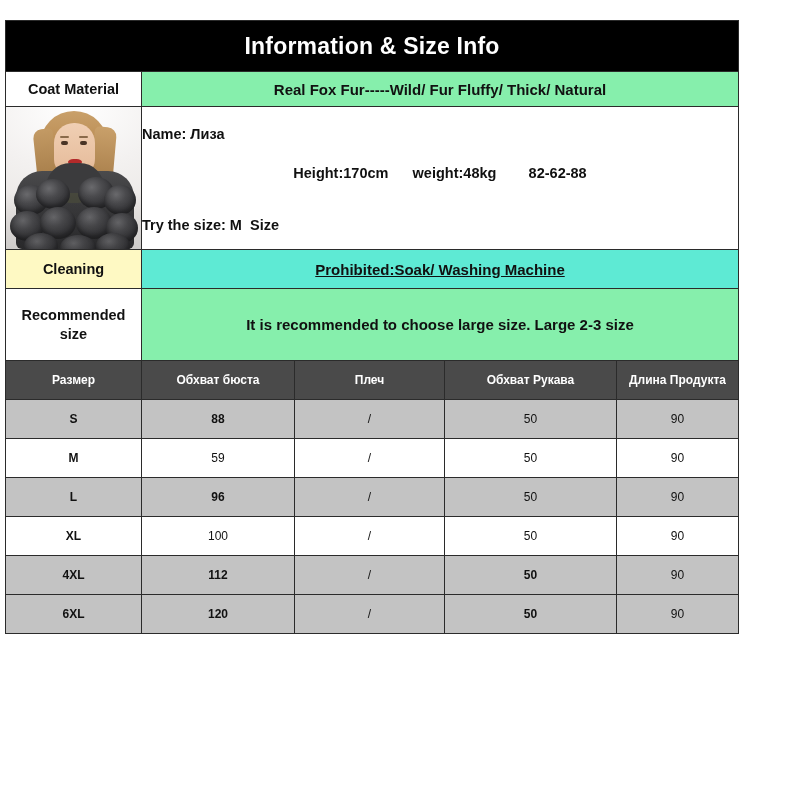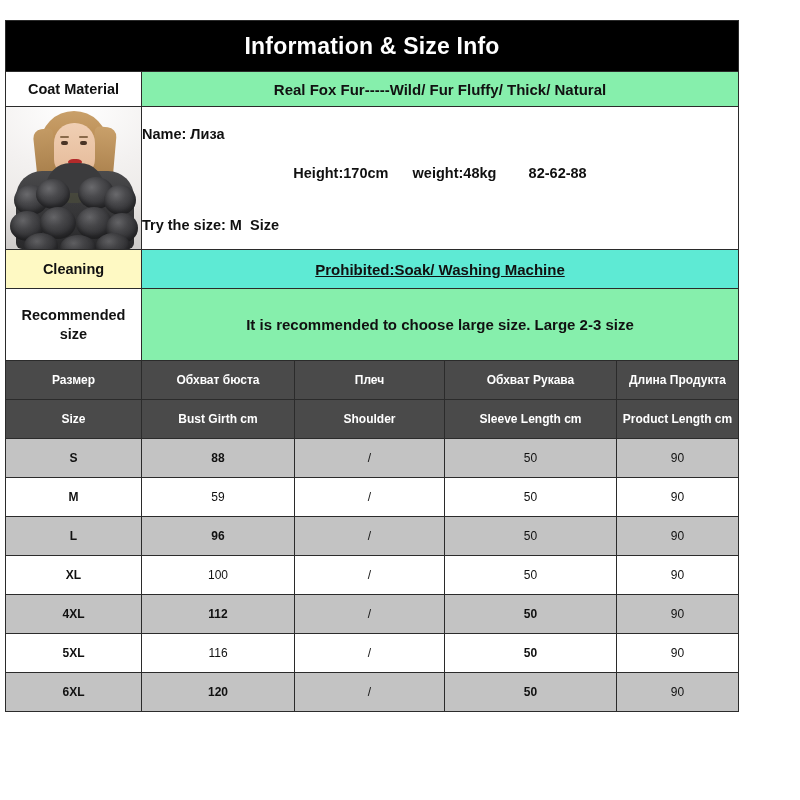--- a/index.html
+++ b/index.html
@@ -306,27 +306,20 @@
         <col>
     </colgroup>
     <tbody>
       <tr class="hdr">
         <td>Размер</td>
         <td>Обхват бюста</td>
         <td>Плеч</td>
         <td>Обхват Рукава</td>
         <td>Длина Продукта</td>
       </tr>
-      <tr class="hdr">
-        <td>Size</td>
-        <td>Bust Girth cm</td>
-        <td>Shoulder</td>
-        <td>Sleeve Length cm</td>
-        <td>Product Length cm</td>
-      </tr>
 
       <tr class="band-gray">
         <td class="sz">S</td>
         <td class="b">88</td>
         <td class="n">/</td>
         <td class="n">50</td>
         <td class="n">90</td>
       </tr>
       <tr class="band-white">
         <td class="sz">M</td>
@@ -349,27 +342,20 @@
         <td class="n">50</td>
         <td class="n">90</td>
       </tr>
       <tr class="band-gray">
         <td class="sz">4XL</td>
         <td class="b">112</td>
         <td class="n">/</td>
         <td class="b">50</td>
         <td class="n">90</td>
       </tr>
-      <tr class="band-white">
-        <td class="sz">5XL</td>
-        <td class="n">116</td>
-        <td class="n">/</td>
-        <td class="b">50</td>
-        <td class="n">90</td>
-      </tr>
       <tr class="band-gray">
         <td class="sz">6XL</td>
         <td class="b">120</td>
         <td class="n">/</td>
         <td class="b">50</td>
         <td class="n">90</td>
       </tr>
     </tbody>
   </table>
 

